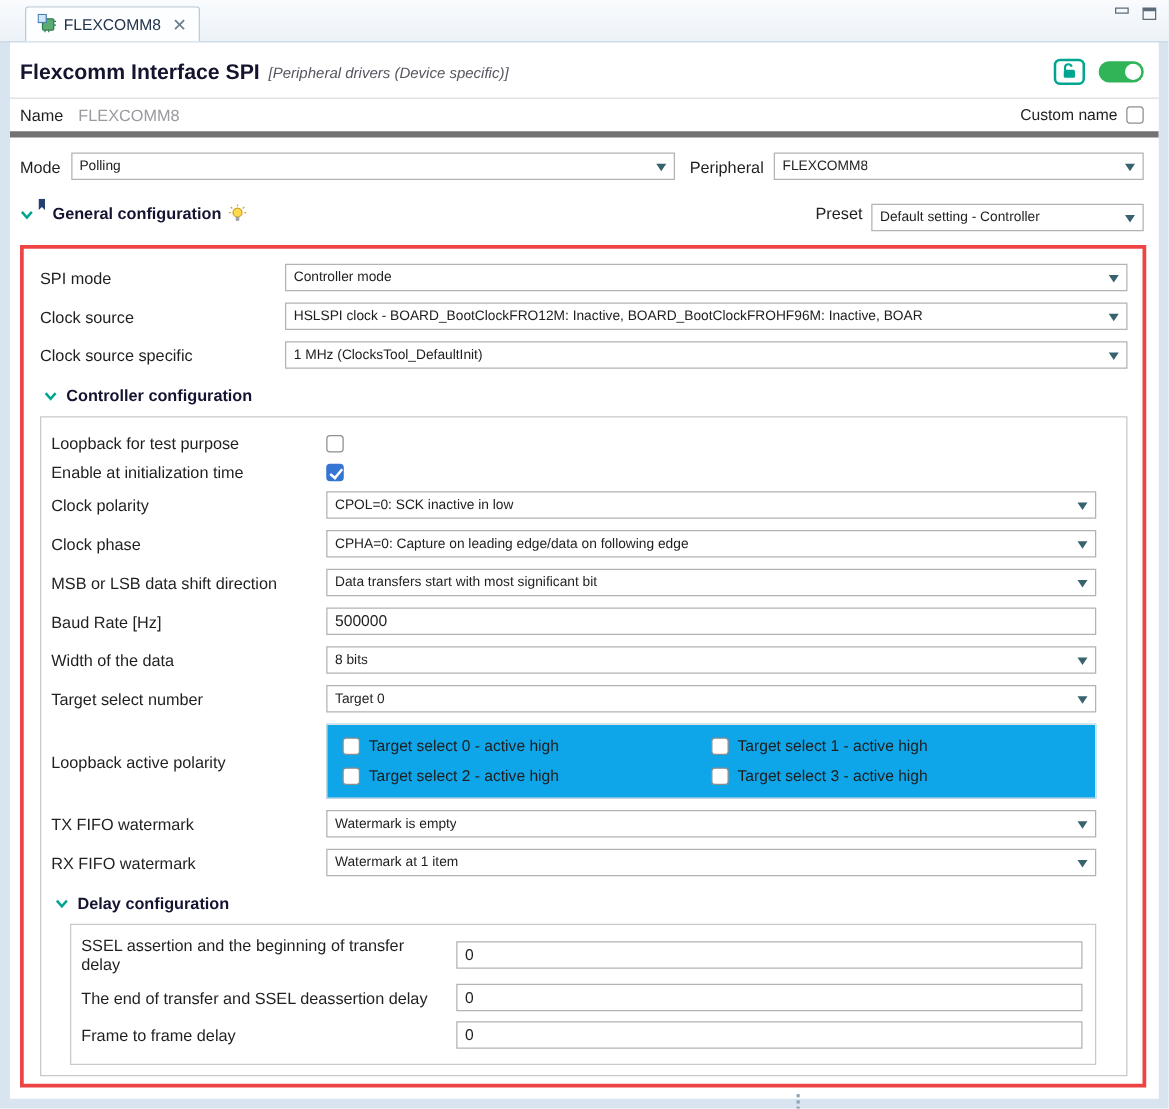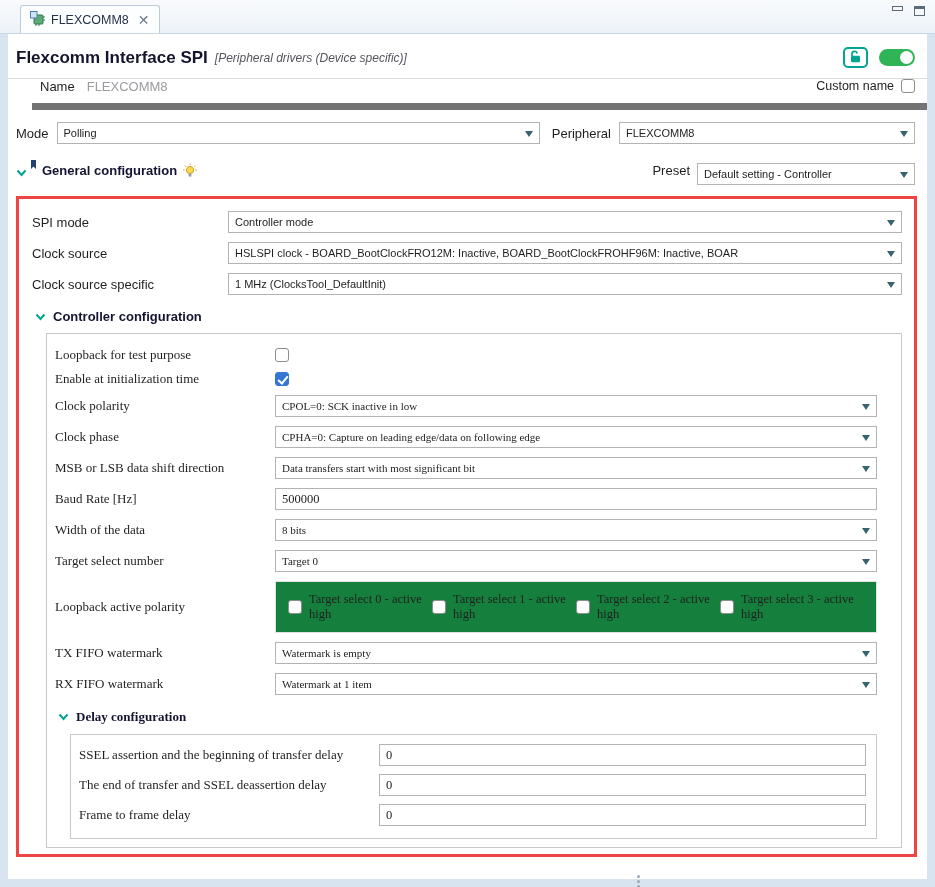--- a/index.html
+++ b/index.html
@@ -27,22 +27,22 @@
   .page-title { font-size:17px; font-weight:bold; color:#14142e; }
   .page-subtitle { font-style:italic; color:#55555f; font-size:12px; margin-left:7px; }
   .spacer { flex:1; }
   .lock-btn { width:25px; height:21px; border:2px solid #00a591; border-radius:5px; background:#fff;
               display:flex; align-items:center; justify-content:center; padding:0; margin-right:11px; cursor:pointer; }
   .toggle { width:36px; height:17px; border-radius:9px; background:#2fb457; position:relative; cursor:pointer; }
   .toggle .knob { position:absolute; right:2px; top:2px; width:13px; height:13px; background:#fff; border-radius:50%; }
 
   .sep { border-top:1px solid #d9dde1; }
 
-  .name-row { display:flex; height:31px; padding:0 12px 0 8px;
-              border-bottom:7px solid #737373; font-size:13px; color:#1f1f1f;margin-left:24px; }
+  .name-row { display:flex; align-items:center; height:31px; padding:0 12px 0 8px;
+              border-bottom:5px solid #737373; font-size:13px; color:#1f1f1f; }
   .name-val { color:#9a9aa0; margin-left:12px; }
   .custom-label { font-size:12.5px; margin-right:7px; }
 
   .mode-row { display:flex; align-items:center; padding:12px 12px 4px 8px; font-size:13px; color:#1f1f1f; gap:8px; }
   .mode-combo { flex:1; }
   .peripheral-combo { width:296px; flex:none; }
   .peripheral-lbl { margin-left:4px; }
 
   .section-row { display:flex; align-items:flex-start; padding:15px 12px 6px 8px; }
   .section-title { font-weight:bold; font-size:13px; color:#141432; margin-left:5px; }
@@ -66,25 +66,25 @@
   .checkbox.checked::after { content:''; position:absolute; left:4px; top:1px; width:4px; height:8px;
                              border:solid #fff; border-width:0 2px 2px 0; transform:rotate(40deg); }
 
   
   .g1 { margin:5px 10px 0 8px; border:3px solid #ef4444; padding:12px 12px 6px 13px; }
   .row { display:grid; grid-template-columns:196px minmax(0,1fr); align-items:center;
          margin-bottom:9px; font-size:13px; color:#1f1f1f; }
   .row .lbl { padding-right:10px; }
   .subsection { display:flex; align-items:center; gap:7px; padding:5px 0 9px 3px;
                 font-size:13px; font-weight:bold; color:#141432; }
-  .g2 { border:1px solid #c9c9c9; margin-left:14px; padding:13px 24px 8px 8px;font-family:Liberation Serif, serif; }
+  .g2 { border:1px solid #c9c9c9; padding:13px 24px 8px 8px; }
   .g2 .row { grid-template-columns:220px minmax(0,1fr); }
   .cb-row { margin-bottom:8px; }
-  .inv-panel { background:#15803d; border:1px solid #e1e1e1; padding:10px 12px;
-               display:grid; grid-template-columns:1fr 1fr 1fr 1fr; row-gap:10px; font-size:12.5px; }
+  .inv-panel { background:#0ea5e9; border:1px solid #e1e1e1; padding:10px 12px;
+               display:grid; grid-template-columns:1fr 1fr; row-gap:10px; font-size:12.5px; }
   .inv-opt { display:flex; align-items:center; gap:7px; }
   .g3 { border:1px solid #c9c9c9; margin-left:15px; padding:9px 10px 4px 8px; }
   .g3 .row { grid-template-columns:300px minmax(0,1fr); margin-bottom:8px; }
 
   .dots { position:absolute; left:637px; bottom:4px; width:3px; height:3px; background:#98a8b8;
           border-radius:50%; box-shadow:0 -5px 0 #98a8b8, 0 5px 0 #98a8b8; }
 </style>
 </head>
 <body>
 

